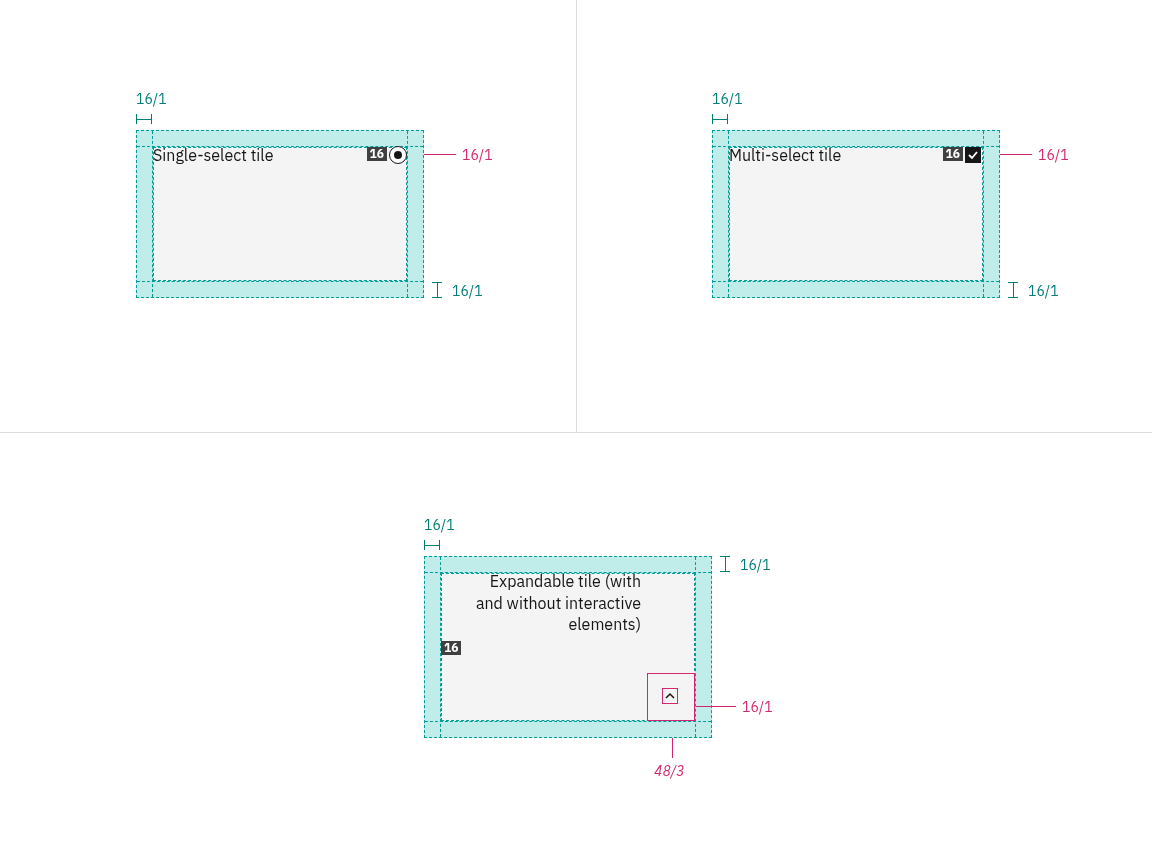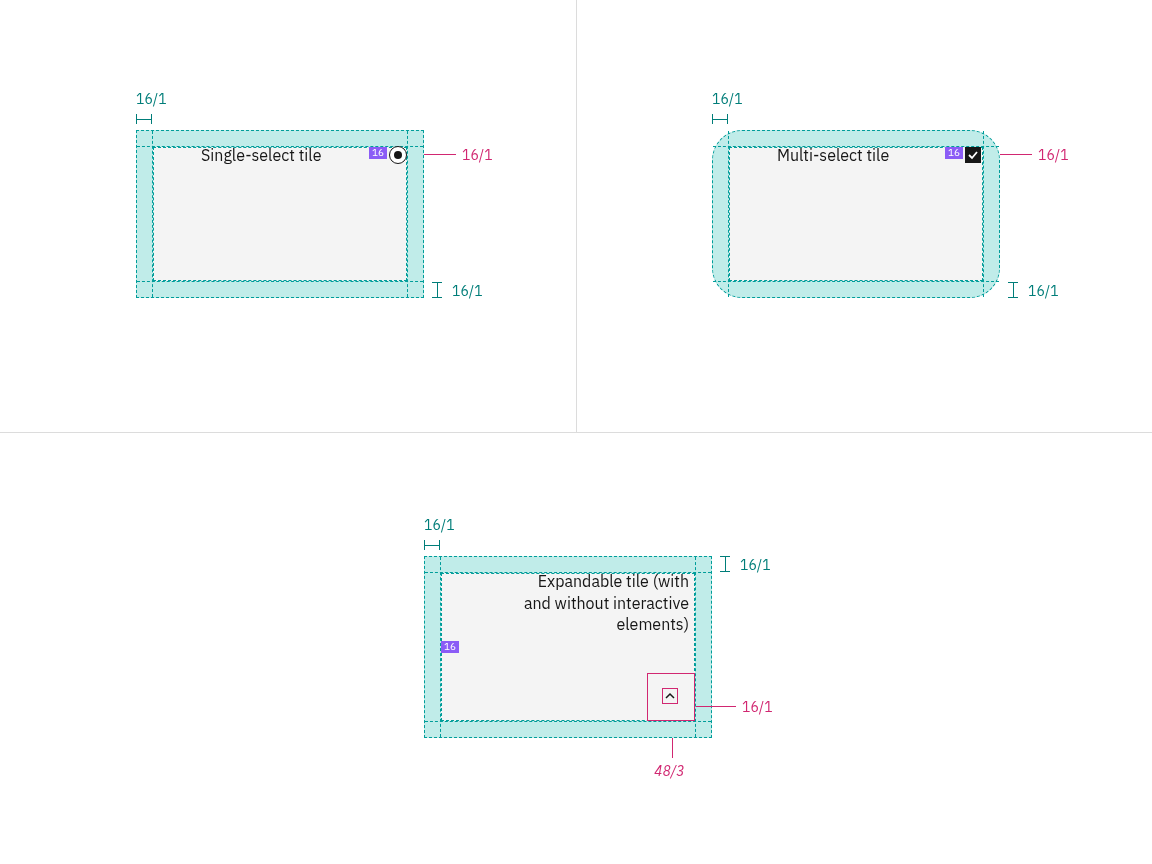--- a/index.html
+++ b/index.html
@@ -65,21 +65,20 @@
   }
   .padbox .padrow-t { top: 0; border-bottom: 1px dashed #009d9a; }
   .padbox .padrow-b { bottom: 0; border-top: 1px dashed #009d9a; }
 
   .title {
     position: absolute;
     left: 16px;
     top: 14px;
     font-size: 16px;
     color: #161616;
-    margin-left: 48px;
   }
 
   
   .dim-teal { color: #007d79; font-size: 14px; position: absolute; }
   .dim-pink { color: #d12771; font-size: 14px; position: absolute; }
 
   
   .tbracket-h {
     position: absolute;
     height: 10px;
@@ -129,24 +128,24 @@
     border-top: 1px solid #d12771;
   }
   .pleader-v {
     position: absolute;
     border-left: 1px solid #d12771;
   }
 
   
   .badge {
     position: absolute;
-    background: #8b5cf6;
+    background: #404040;
     color: #fff;
-    font-size: 10px;
-    font-weight: 400;
+    font-size: 12px;
+    font-weight: 700;
     padding: 1px 3px;
     line-height: 1;
   }
 
   
   .radio {
     position: absolute;
     width: 18px; height: 18px;
     border: 1px solid #161616;
     border-radius: 50%;
@@ -226,21 +225,21 @@
     <div class="dim-teal" style="left:372px; top:192px;">16/1</div>
   </div>
 
   <div class="frame" style="left:656px; top:90px;">
 
     <div class="dim-teal" style="left:56px; top:0px;">16/1</div>
     <div class="tbracket-h" style="left:56px; top:24px; width:16px;">
         <div class="bar"></div>
       </div>
 
-    <div class="padbox" style="left:56px; top:40px; width:288px; height:168px;border-radius:30px;">
+    <div class="padbox" style="left:56px; top:40px; width:288px; height:168px;">
       <div class="padrow-t"></div>
       <div class="padrow-b"></div>
       <div class="padcol-l"></div>
       <div class="padcol-r"></div>
       <div class="inner"></div>
 
       <div class="title">Multi-select tile</div>
 
       <div class="badge" style="right:36px; top:16px;">16</div>
 

